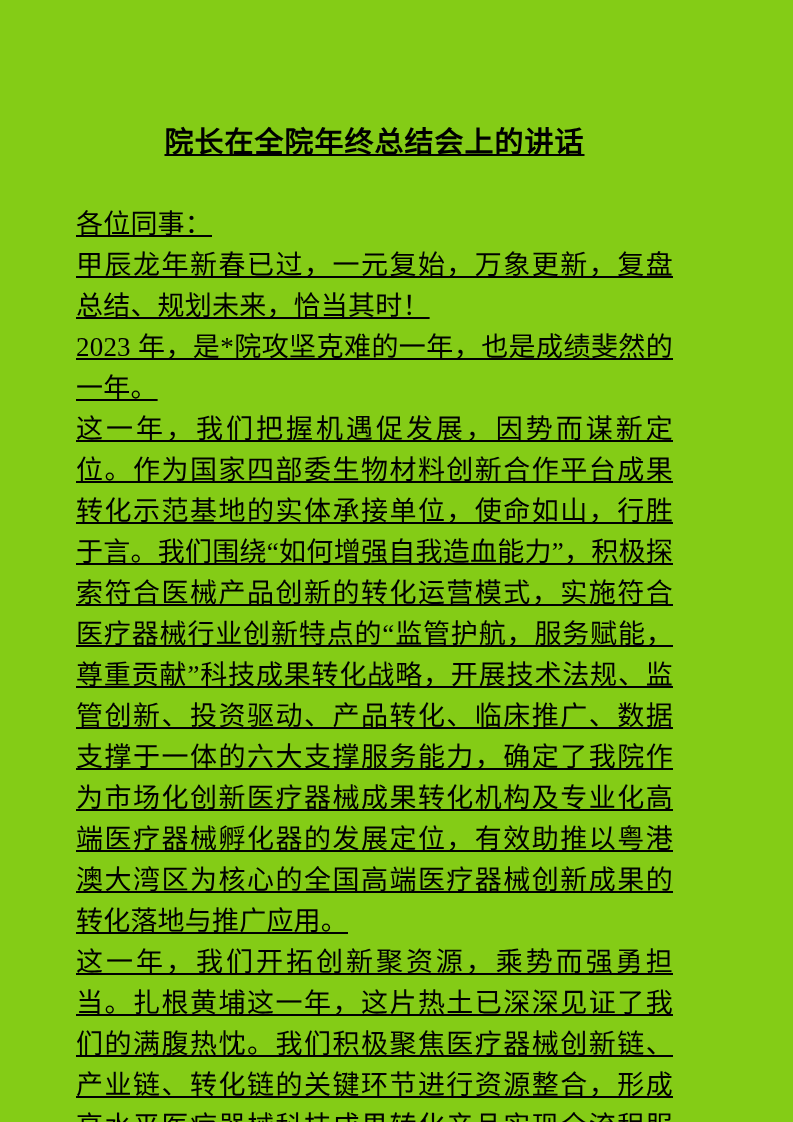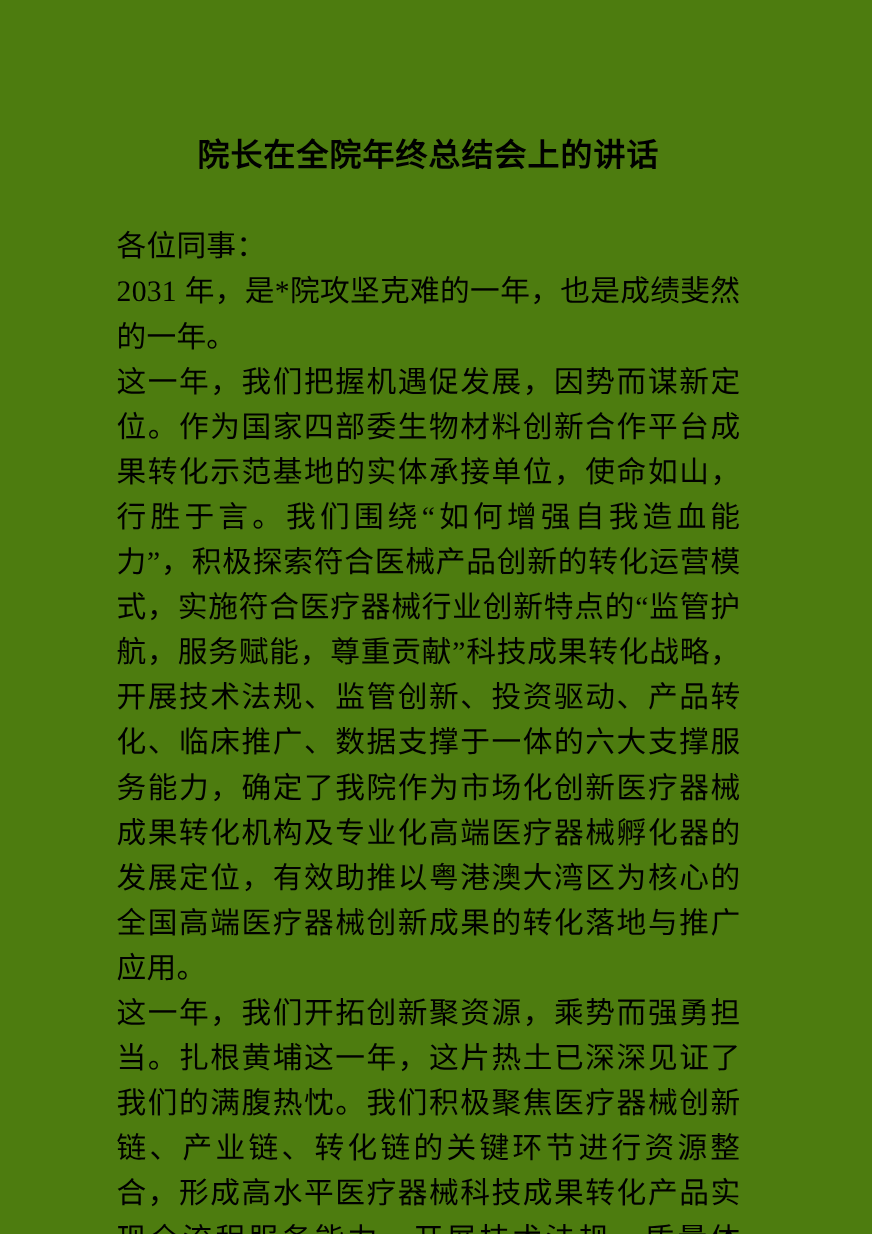--- a/index.html
+++ b/index.html
@@ -5,26 +5,27 @@
   html, body {
     margin: 0;
     padding: 0;
     background: #ffffff;
   }
   .page {
     position: relative;
     width: 793px;
     height: 1122px;
     margin: 0 auto;
-    background: #4d7c0f;
+    background: #84cc16;
     box-sizing: border-box;
-    padding: 122px 120px 0 106px;
+    padding: 122px 120px 0 76px;
     overflow: hidden;
     font-family: "Liberation Serif", "DejaVu Serif", serif;
     color: #000000;
+    text-decoration: underline;
   }
   .doc-title {
     margin: 0 0 42px 0;
     font-size: 29px;
     font-weight: bold;
     line-height: 40px;
     text-align: center;
     letter-spacing: 1px;
     white-space: nowrap;
   }
@@ -43,17 +44,18 @@
   }
 </style>
 </head>
 <body>
 
 <div class="page">
   <h1 class="doc-title">院长在全院年终总结会上的讲话</h1>
 
   <div class="doc-body">
     <p class="doc-paragraph">各位同事：</p>
-    <p class="doc-paragraph">2031 年，是*院攻坚克难的一年，也是成绩斐然的一年。</p>
+    <p class="doc-paragraph">甲辰龙年新春已过，一元复始，万象更新，复盘总结、规划未来，恰当其时！</p>
+    <p class="doc-paragraph">2023 年，是*院攻坚克难的一年，也是成绩斐然的一年。</p>
     <p class="doc-paragraph">这一年，我们把握机遇促发展，因势而谋新定位。作为国家四部委生物材料创新合作平台成果转化示范基地的实体承接单位，使命如山，行胜于言。我们围绕“如何增强自我造血能力”，积极探索符合医械产品创新的转化运营模式，实施符合医疗器械行业创新特点的“监管护航，服务赋能，尊重贡献”科技成果转化战略，开展技术法规、监管创新、投资驱动、产品转化、临床推广、数据支撑于一体的六大支撑服务能力，确定了我院作为市场化创新医疗器械成果转化机构及专业化高端医疗器械孵化器的发展定位，有效助推以粤港澳大湾区为核心的全国高端医疗器械创新成果的转化落地与推广应用。</p>
     <p class="doc-paragraph">这一年，我们开拓创新聚资源，乘势而强勇担当。扎根黄埔这一年，这片热土已深深见证了我们的满腹热忱。我们积极聚焦医疗器械创新链、产业链、转化链的关键环节进行资源整合，形成高水平医疗器械科技成果转化产品实现全流程服务能力。开展技术法规、质量体系、临床评价、产品转化</p>
   </div>
 </div>
 
 </body></html>

